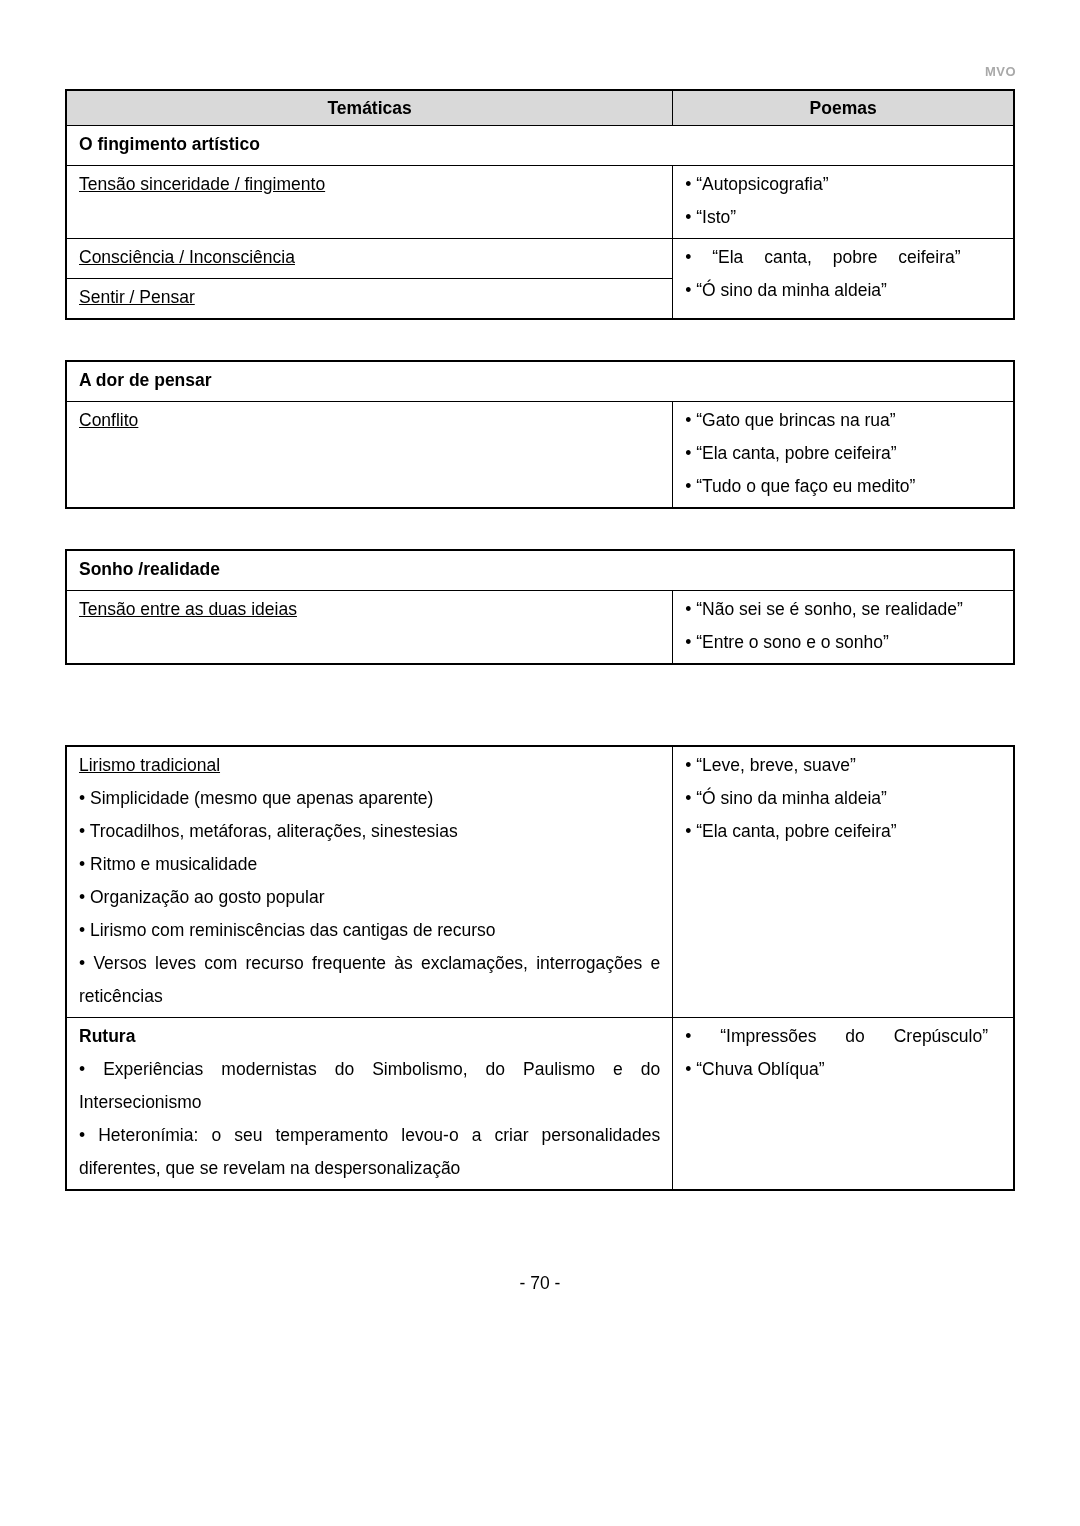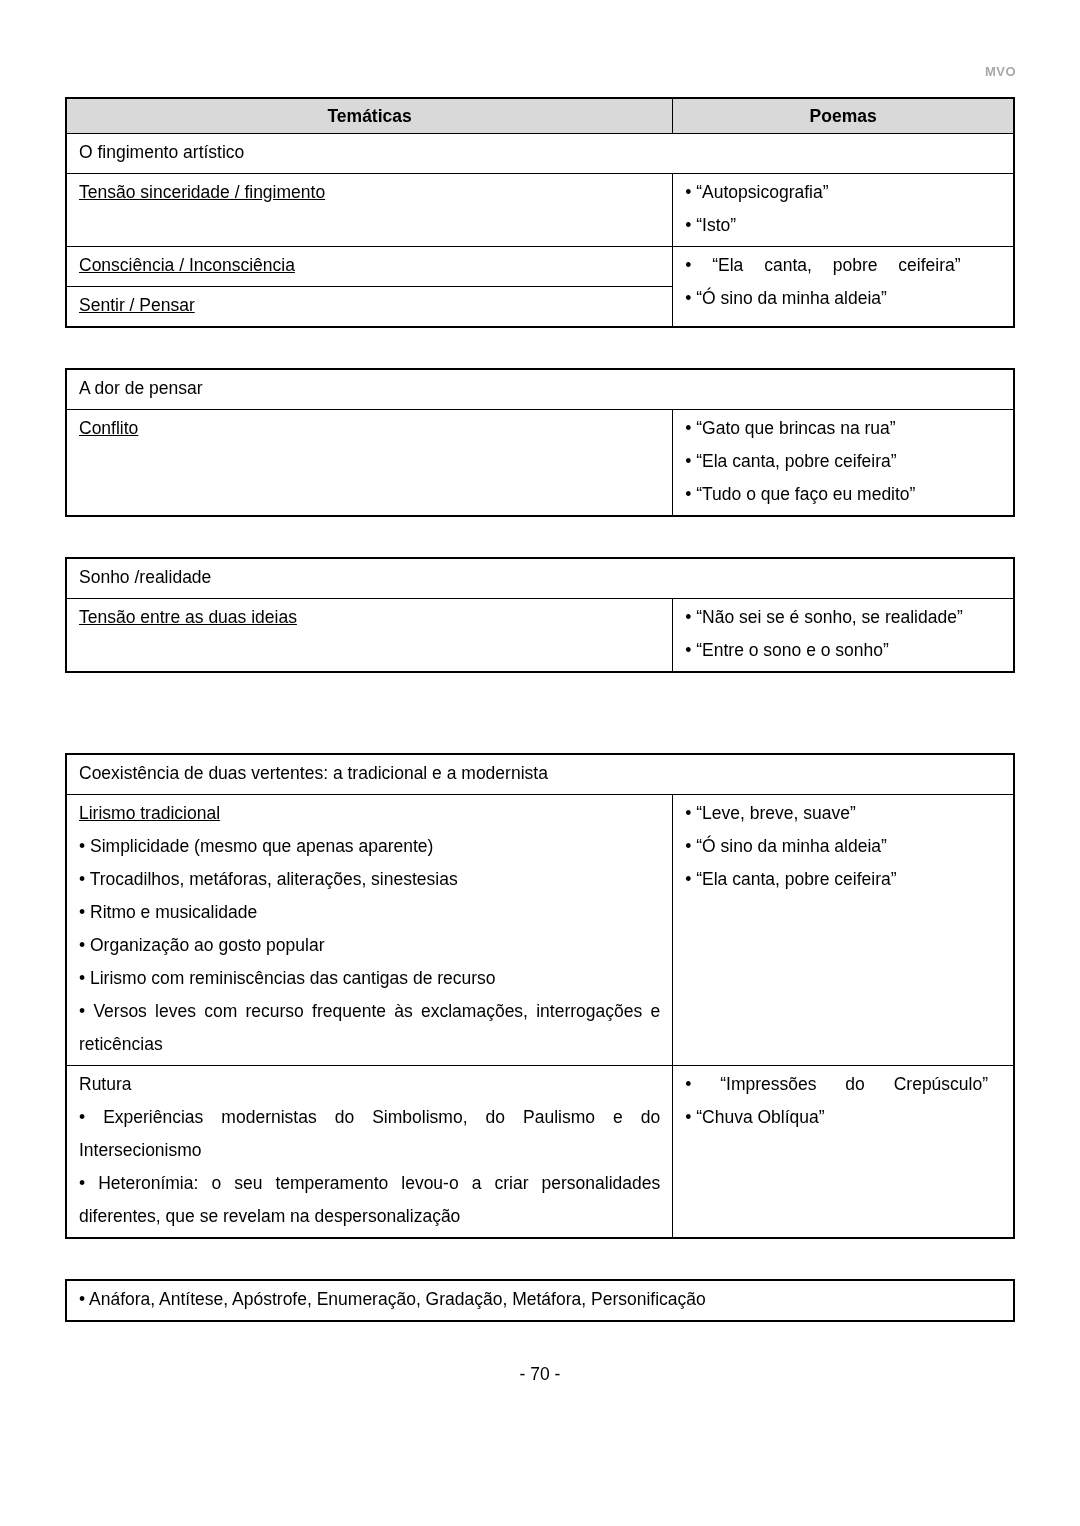--- a/index.html
+++ b/index.html
@@ -21,21 +21,21 @@
     color: #a9a9a9;
     letter-spacing: 0.5px;
     margin-left: 10px;
   }
   .page { padding: 85px 65px 0 65px; }
 
   table {
     border-collapse: collapse;
     width: 950px;
     table-layout: fixed;
-    margin: 12px 0 40px 0;
+    margin: 4px 0 40px 0;
     border: 2px solid #000;
   }
   col.c1 { width: 64%; }
   col.c2 { width: 36%; }
   td, th {
     border: 1px solid #000;
     vertical-align: top;
     padding: 2px 12px 4px 12px;
     font-size: 17.5px;
     line-height: 33px;
@@ -43,21 +43,21 @@
     font-weight: 400;
     overflow: hidden;
   }
   th.ch {
     background: #d9d9d9;
     text-align: center;
     font-weight: 700;
     padding: 2px 10px;
     line-height: 30px;
   }
-  .sec { font-weight: 400; border-radius: 12px; }
+  .sec { font-weight: 700; border-radius: 12px; }
   .topic { text-decoration: underline; }
   .b::before { content: "• "; }
   .just { text-align: justify; }
   .stretch1 { word-spacing: 16px; }
   .stretch2 { word-spacing: 24px; }
   .pagenum {
     width: 950px;
     text-align: center;
     font-size: 17.5px;
     line-height: 24px;
@@ -162,23 +162,20 @@
     </tbody>
   </table>
 
   <table>
     <colgroup>
         <col class="c1">
         <col class="c2">
       </colgroup>
     <tbody>
       <tr>
-        <td colspan="2" class="sec">Coexistência de duas vertentes: a tradicional e a modernista</td>
-      </tr>
-      <tr>
         <td>
           <div><span class="topic">Lirismo tradicional</span></div>
           <div class="b">Simplicidade (mesmo que apenas aparente)</div>
           <div class="b">Trocadilhos, metáforas, aliterações, sinestesias</div>
           <div class="b">Ritmo e musicalidade</div>
           <div class="b">Organização ao gosto popular</div>
           <div class="b">Lirismo com reminiscências das cantigas de recurso</div>
           <div class="b just">Versos leves com recurso frequente às exclamações, interrogações e reticências</div>
         </td>
         <td>
@@ -196,23 +193,18 @@
         <td>
           <div class="b stretch2">“Impressões do Crepúsculo”</div>
           <div class="b">“Chuva Oblíqua”</div>
         </td>
       </tr>
     </tbody>
   </table>
 
   <table>
     <tbody>
-      <tr>
-        <td>
-          <div class="b">Anáfora, Antítese, Apóstrofe, Enumeração, Gradação, Metáfora, Personificação</div>
-        </td>
-      </tr>
     </tbody>
   </table>
 
   <div class="pagenum">- 70 -</div>
 
 </div>
 
 </body></html>

